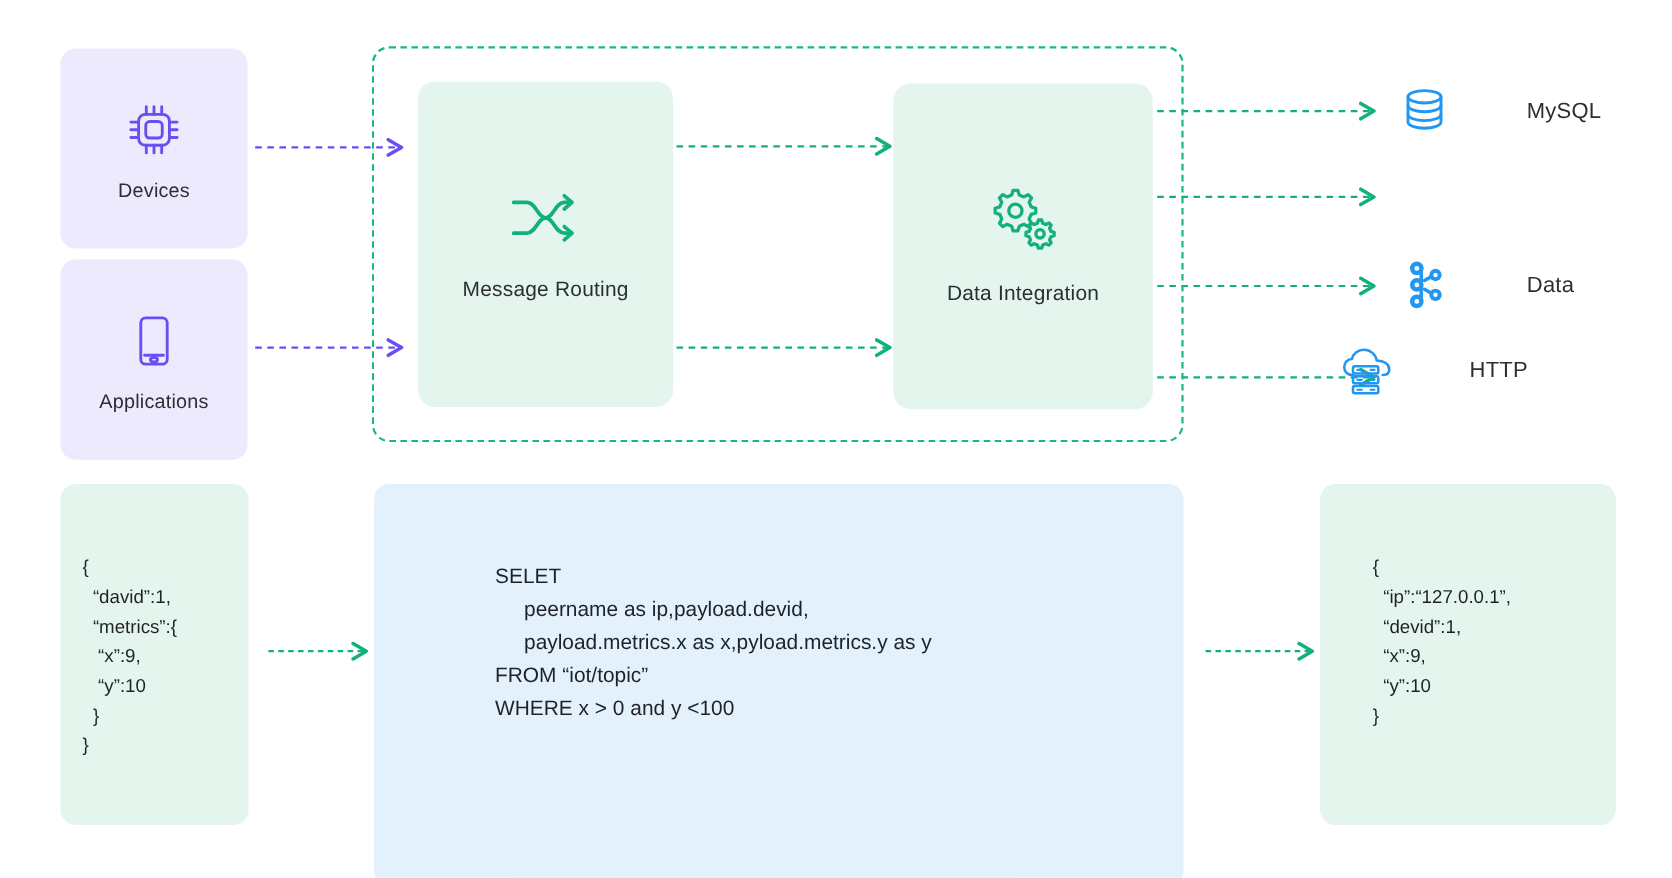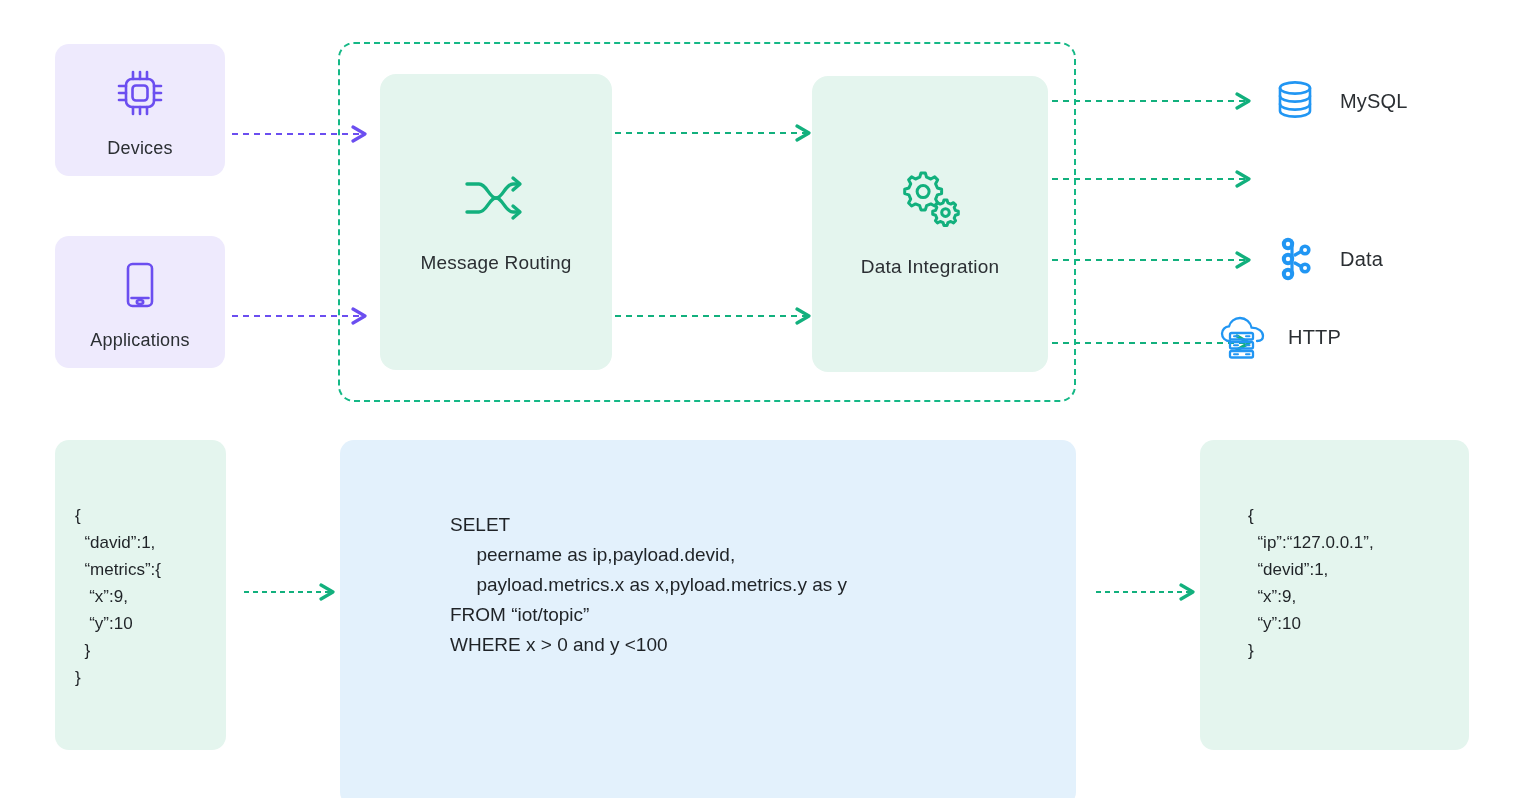--- a/index.html
+++ b/index.html
@@ -25,21 +25,21 @@
     left: 0; top: 0;
     width: 1520px;
     height: 798px;
     pointer-events: none;
   }
 
   
   .src-card {
     position: absolute;
     width: 170px;
-    height: 132px;
+    height: 182px;
     background: #eeeafd;
     border-radius: 14px;
     display: flex;
     flex-direction: column;
     align-items: center;
     justify-content: center;
   }
   .src-card .ico { height: 62px; display:flex; align-items:center; justify-content:center; }
   .src-card .cap {
     margin-top: 14px;
@@ -88,20 +88,21 @@
     align-items: center;
     gap: 22px;
     height: 46px;
   }
   .sink .ico { width: 46px; height: 46px; display:flex; align-items:center; justify-content:center; }
   .sink .cap {
     font-size: 20px;
     color: #2b2f33;
     letter-spacing: .2px;
     white-space: nowrap;
+    margin-left: 48px;
   }
   #sink-0 { left: 1272px; top: 78px; }
   #sink-1 { left: 1272px; top: 158px; }
   #sink-2 { left: 1272px; top: 236px; }
   #sink-3 { left: 1220px; top: 314px; }
 
   
   .panel {
     position: absolute;
     border-radius: 14px;

